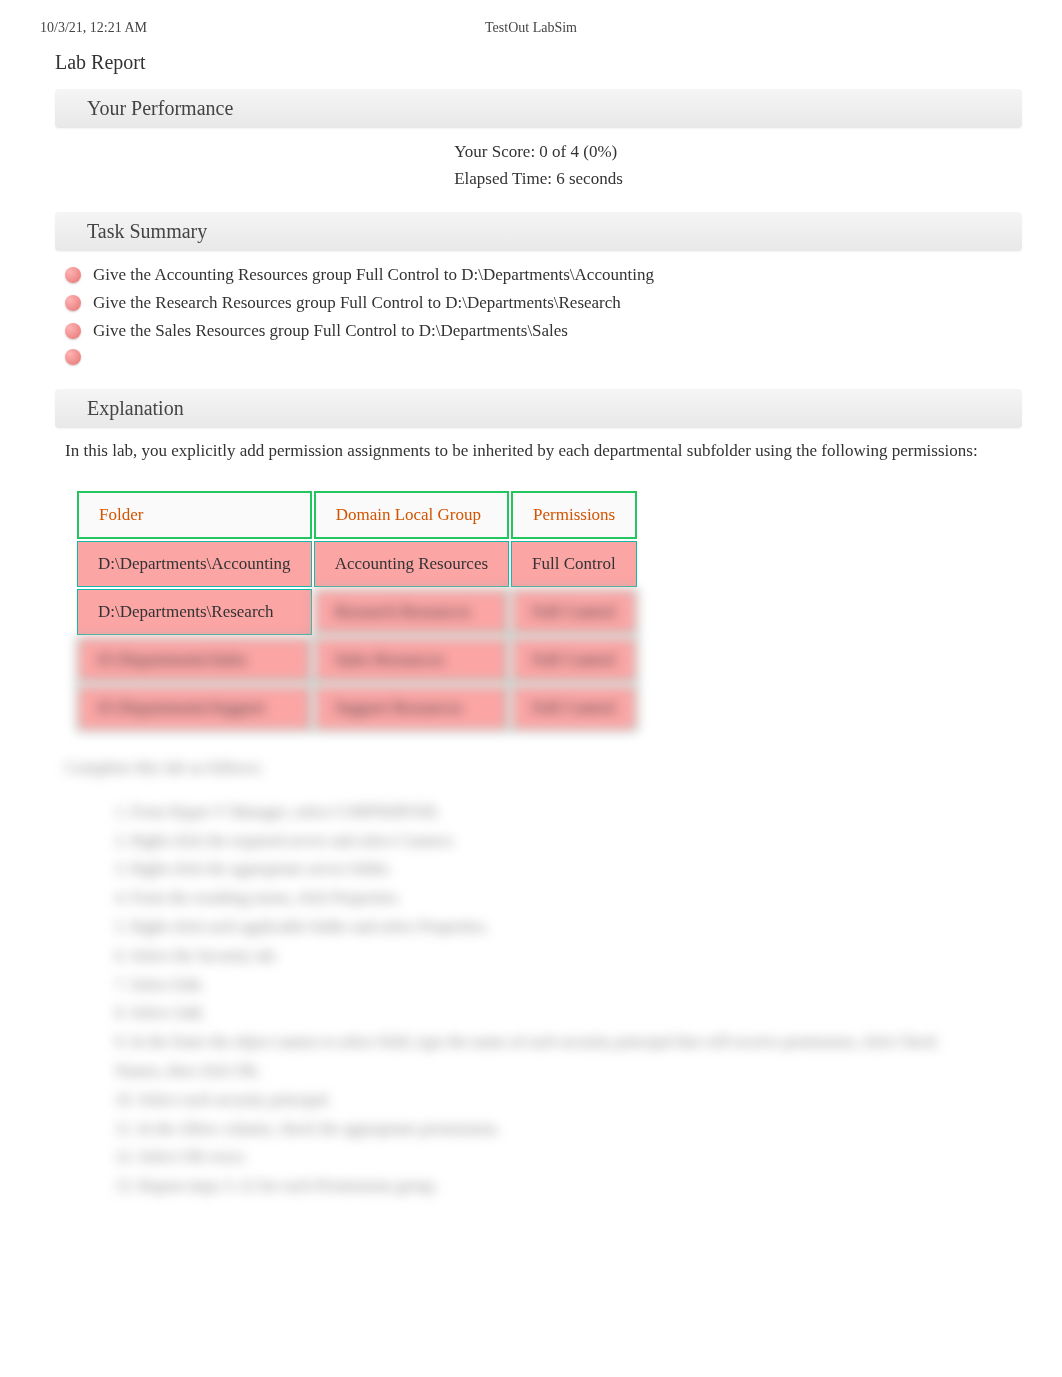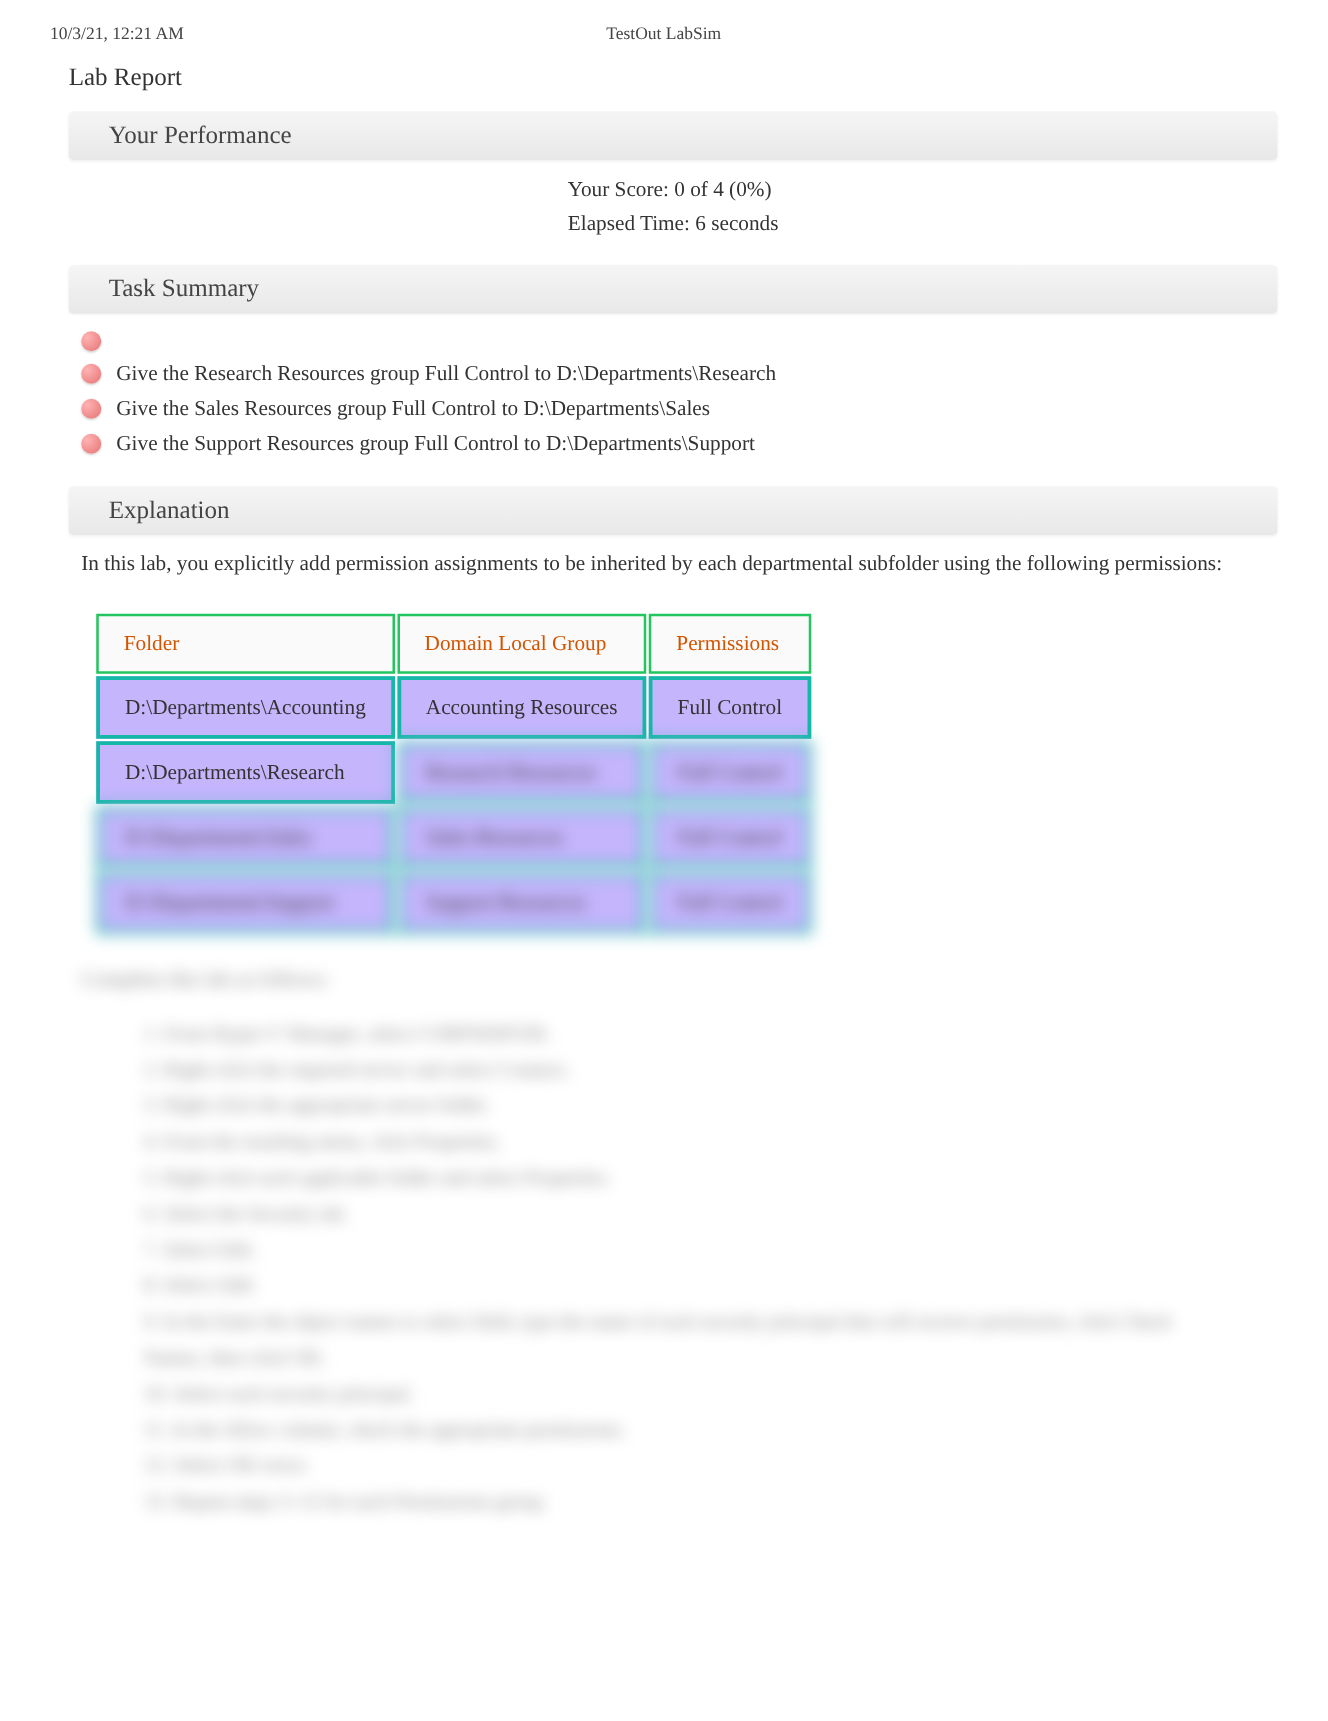--- a/index.html
+++ b/index.html
@@ -19,21 +19,21 @@
     }
     .perf-grid { display: flex; justify-content: center; padding: 0 10px; margin-bottom: 20px; }
     .perf-col { font-size: 17px; color: #333; line-height: 1.6; }
     .perf-right { text-align: right; }
     .task-list { list-style: none; padding: 0 10px; margin-bottom: 20px; }
     .task-item { display: flex; align-items: center; font-size: 17px; color: #333; padding: 4px 0; }
     .task-icon { width: 16px; height: 16px; border-radius: 50%; background: radial-gradient(circle at 30% 30%, #ffb3b3, #e57373); margin-right: 12px; flex-shrink: 0; box-shadow: 0 1px 2px rgba(0,0,0,0.2); }
     .explanation-text { font-size: 17px; color: #333; padding: 0 10px 15px; line-height: 1.5; }
     .perm-table { margin: 10px 20px; border-collapse: separate; border-spacing: 2px; }
     .perm-table th { font-size: 17px; font-weight: normal; color: #d35400; text-align: left; padding: 12px 20px; background: #fafafa; border: 2px solid #22c55e; }
-    .perm-table td { font-size: 17px; color: #333; padding: 12px 20px; background: #c4b5fd; border: 3px solid #14b8a6; }
+    .perm-table td { font-size: 17px; color: #333; padding: 12px 20px; background: #fca5a5; border: 1px solid #14b8a6; }
     .blur-cell { filter: blur(6px); color: #888; user-select: none; }
     .blur-para { filter: blur(6px); color: #888; font-size: 17px; padding: 10px; margin-top: 15px; user-select: none; }
     .blur-list { filter: blur(6px); color: #888; font-size: 16px; padding: 10px 60px; line-height: 1.8; user-select: none; }
   </style>
 </head>
 <body>
 
 <div class="header-row">
   <span>10/3/21, 12:21 AM</span>
   <span class="header-center">TestOut LabSim</span>
@@ -50,32 +50,32 @@
       <div>Elapsed Time: 6 seconds</div>
     </div>
   </div>
 </div>
 
 <div class="section">
   <div class="section-header">Task Summary</div>
   <ul class="task-list">
     <li class="task-item">
       <span class="task-icon"></span>
+      <span>Give the Accounting Resources group Full Control to D:\Departments\Accounting</span>
     </li>
     <li class="task-item">
       <span class="task-icon"></span>
       <span>Give the Research Resources group Full Control to D:\Departments\Research</span>
     </li>
     <li class="task-item">
       <span class="task-icon"></span>
       <span>Give the Sales Resources group Full Control to D:\Departments\Sales</span>
     </li>
     <li class="task-item">
       <span class="task-icon"></span>
-      <span>Give the Support Resources group Full Control to D:\Departments\Support</span>
     </li>
   </ul>
 </div>
 
 <div class="section">
   <div class="section-header">Explanation</div>
   <div class="explanation-text">In this lab, you explicitly add permission assignments to be inherited by each departmental subfolder using the following permissions:</div>
 
   <table class="perm-table">
     <thead>

